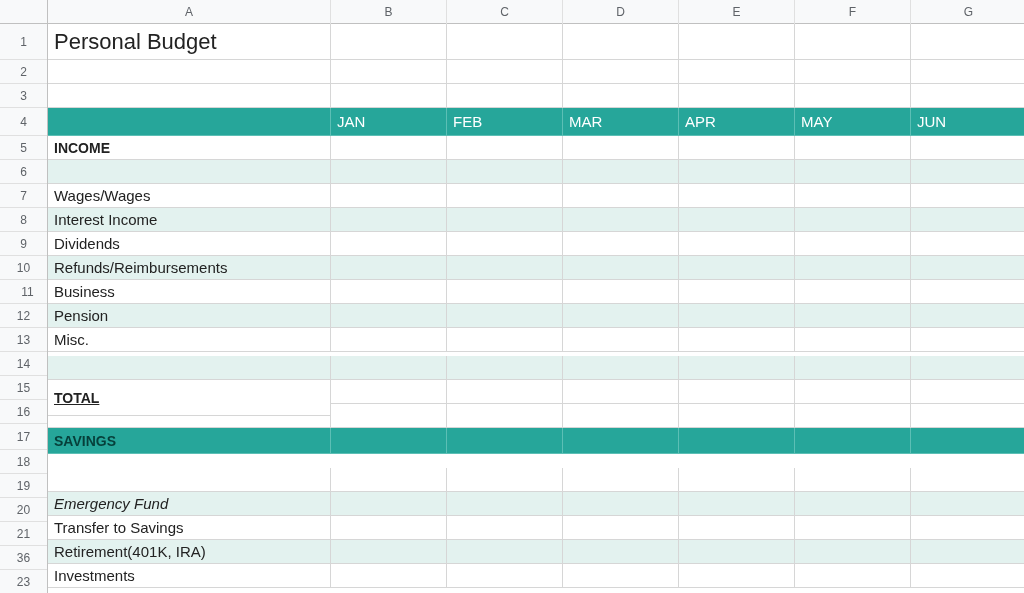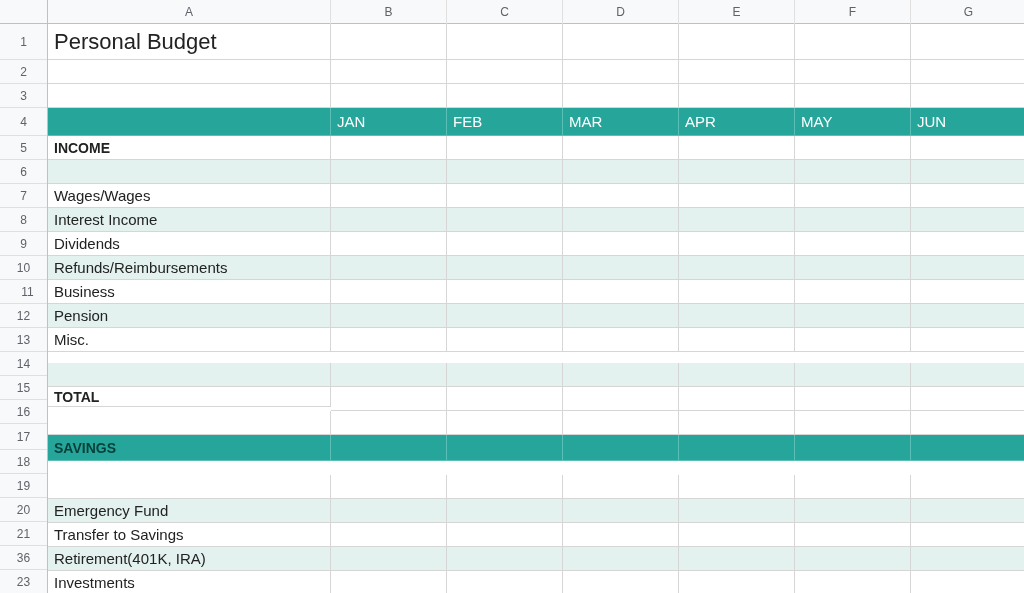--- a/index.html
+++ b/index.html
@@ -255,40 +255,40 @@
       </div>
       <div class="row light" style="height: 24px;">
         <div class="cell cA colA" style="width: 283px; height: 24px;">Pension</div>
         <div class="cell cB" style="width: 116px; height: 24px;"></div>
         <div class="cell cC" style="width: 116px; height: 24px;"></div>
         <div class="cell cD" style="width: 116px; height: 24px;"></div>
         <div class="cell cE" style="width: 116px; height: 24px;"></div>
         <div class="cell cF" style="width: 116px; height: 24px;"></div>
         <div class="cell cG" style="width: 116px; height: 24px;"></div>
       </div>
-      <div class="row normal" style="height: 35px;">
+      <div class="row normal" style="height: 28px;">
         <div class="cell cA colA" style="width: 283px; height: 24px;">Misc.</div>
         <div class="cell cB" style="width: 116px; height: 24px;"></div>
         <div class="cell cC" style="width: 116px; height: 24px;"></div>
         <div class="cell cD" style="width: 116px; height: 24px;"></div>
         <div class="cell cE" style="width: 116px; height: 24px;"></div>
         <div class="cell cF" style="width: 116px; height: 24px;"></div>
         <div class="cell cG" style="width: 116px; height: 24px;"></div>
       </div>
       <div class="row light" style="height: 24px;">
         <div class="cell cA colA" style="width: 283px; height: 24px;"></div>
         <div class="cell cB" style="width: 116px; height: 24px;"></div>
         <div class="cell cC" style="width: 116px; height: 24px;"></div>
         <div class="cell cD" style="width: 116px; height: 24px;"></div>
         <div class="cell cE" style="width: 116px; height: 24px;"></div>
         <div class="cell cF" style="width: 116px; height: 24px;"></div>
         <div class="cell cG" style="width: 116px; height: 24px;"></div>
       </div>
       <div class="row normal" style="height: 24px;">
-        <div class="cell cA colA bold" style="width: 283px; height: 20px;">TOTAL</div>
+        <div class="cell cA colA bold" style="width: 283px; height: 36px; text-decoration: underline;">TOTAL</div>
         <div class="cell cB" style="width: 116px; height: 24px;"></div>
         <div class="cell cC" style="width: 116px; height: 24px;"></div>
         <div class="cell cD" style="width: 116px; height: 24px;"></div>
         <div class="cell cE" style="width: 116px; height: 24px;"></div>
         <div class="cell cF" style="width: 116px; height: 24px;"></div>
         <div class="cell cG" style="width: 116px; height: 24px;"></div>
       </div>
       <div class="row normal" style="height: 24px;">
         <div class="cell cA colA" style="width: 283px; height: 24px;"></div>
         <div class="cell cB" style="width: 116px; height: 24px;"></div>
@@ -309,21 +309,21 @@
       </div>
       <div class="row normal" style="height: 24px;">
         <div class="cell cA colA" style="width: 283px; height: 24px;"></div>
         <div class="cell cB" style="width: 116px; height: 24px;"></div>
         <div class="cell cC" style="width: 116px; height: 24px;"></div>
         <div class="cell cD" style="width: 116px; height: 24px;"></div>
         <div class="cell cE" style="width: 116px; height: 24px;"></div>
         <div class="cell cF" style="width: 116px; height: 24px;"></div>
         <div class="cell cG" style="width: 116px; height: 24px;"></div>
       </div>
-      <div class="row light" style="height: 24px;">
+      <div class="row light" style="height: 24px; font-style: italic;">
         <div class="cell cA colA" style="width: 283px; height: 24px;">Emergency Fund</div>
         <div class="cell cB" style="width: 116px; height: 24px;"></div>
         <div class="cell cC" style="width: 116px; height: 24px;"></div>
         <div class="cell cD" style="width: 116px; height: 24px;"></div>
         <div class="cell cE" style="width: 116px; height: 24px;"></div>
         <div class="cell cF" style="width: 116px; height: 24px;"></div>
         <div class="cell cG" style="width: 116px; height: 24px;"></div>
       </div>
       <div class="row normal" style="height: 24px; align-items: center;">
         <div class="cell cA colA" style="width: 283px; height: 24px;">Transfer to Savings</div>

